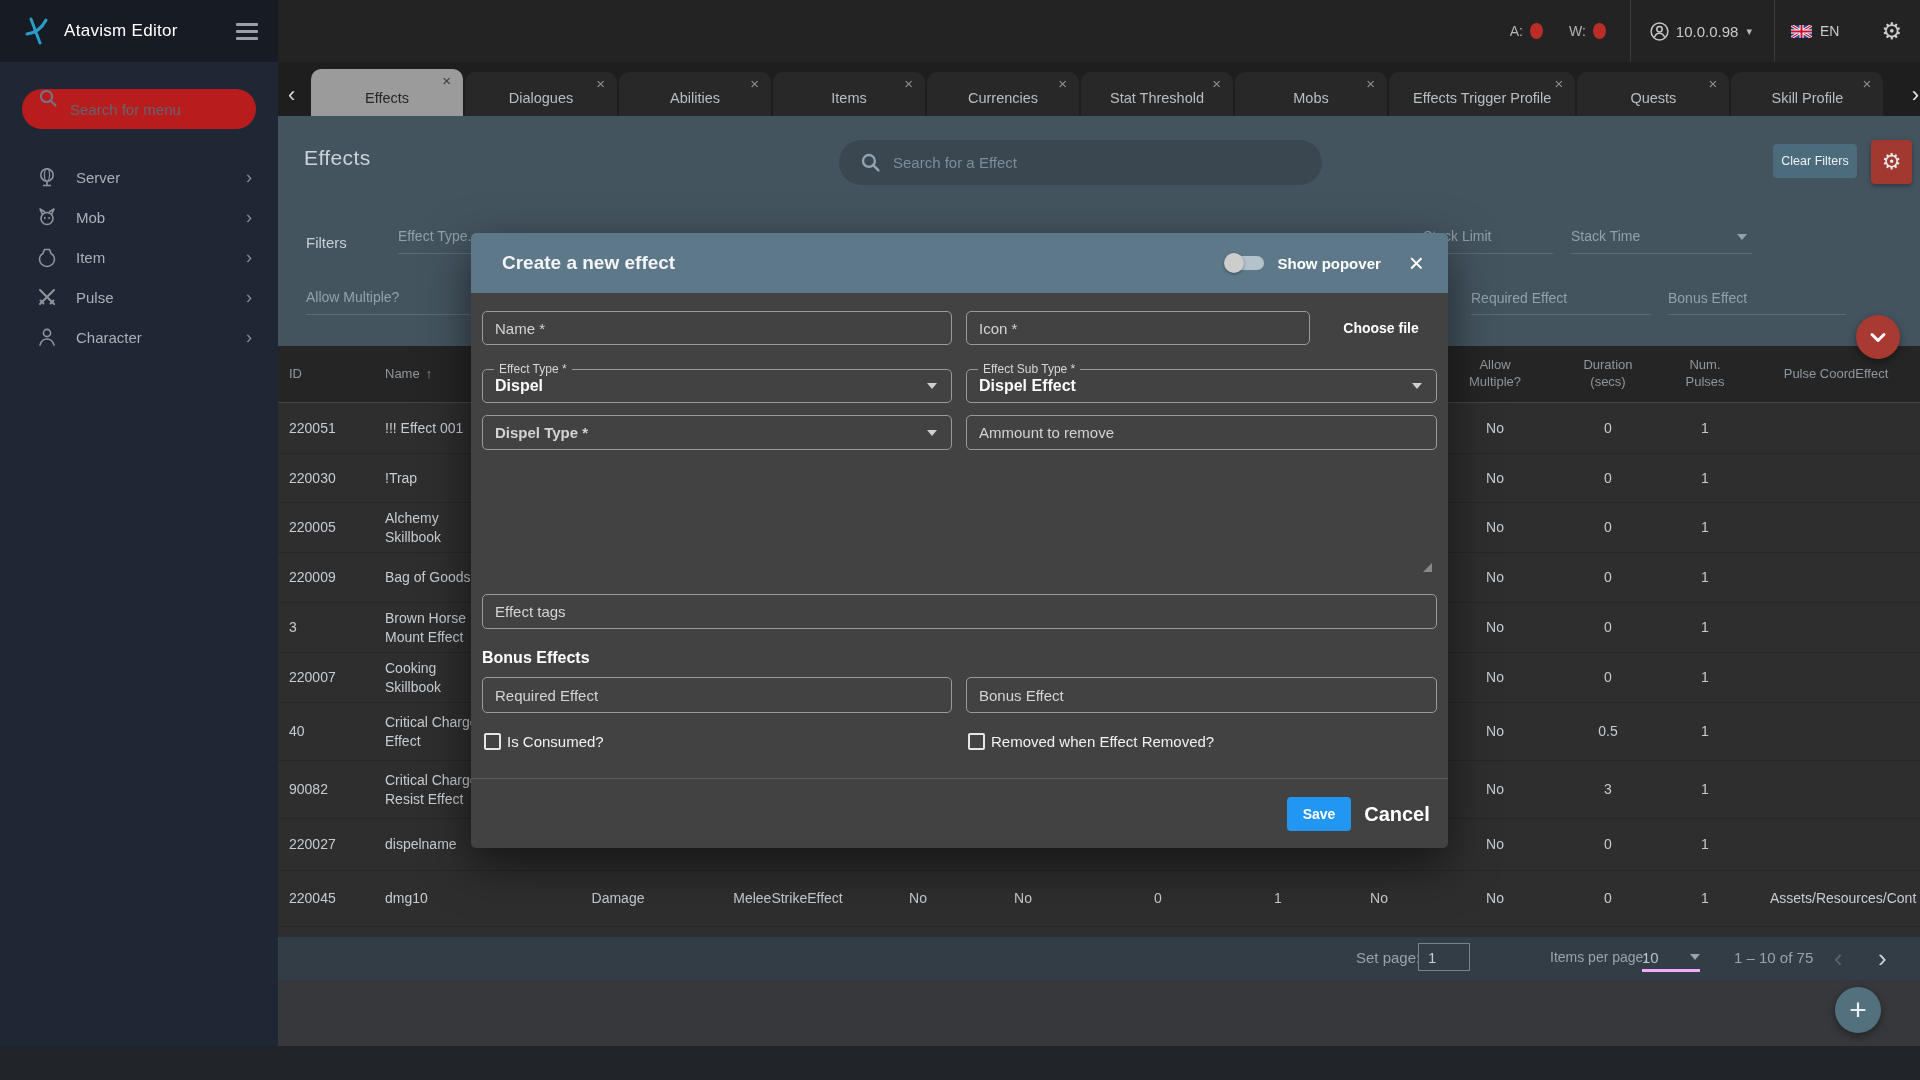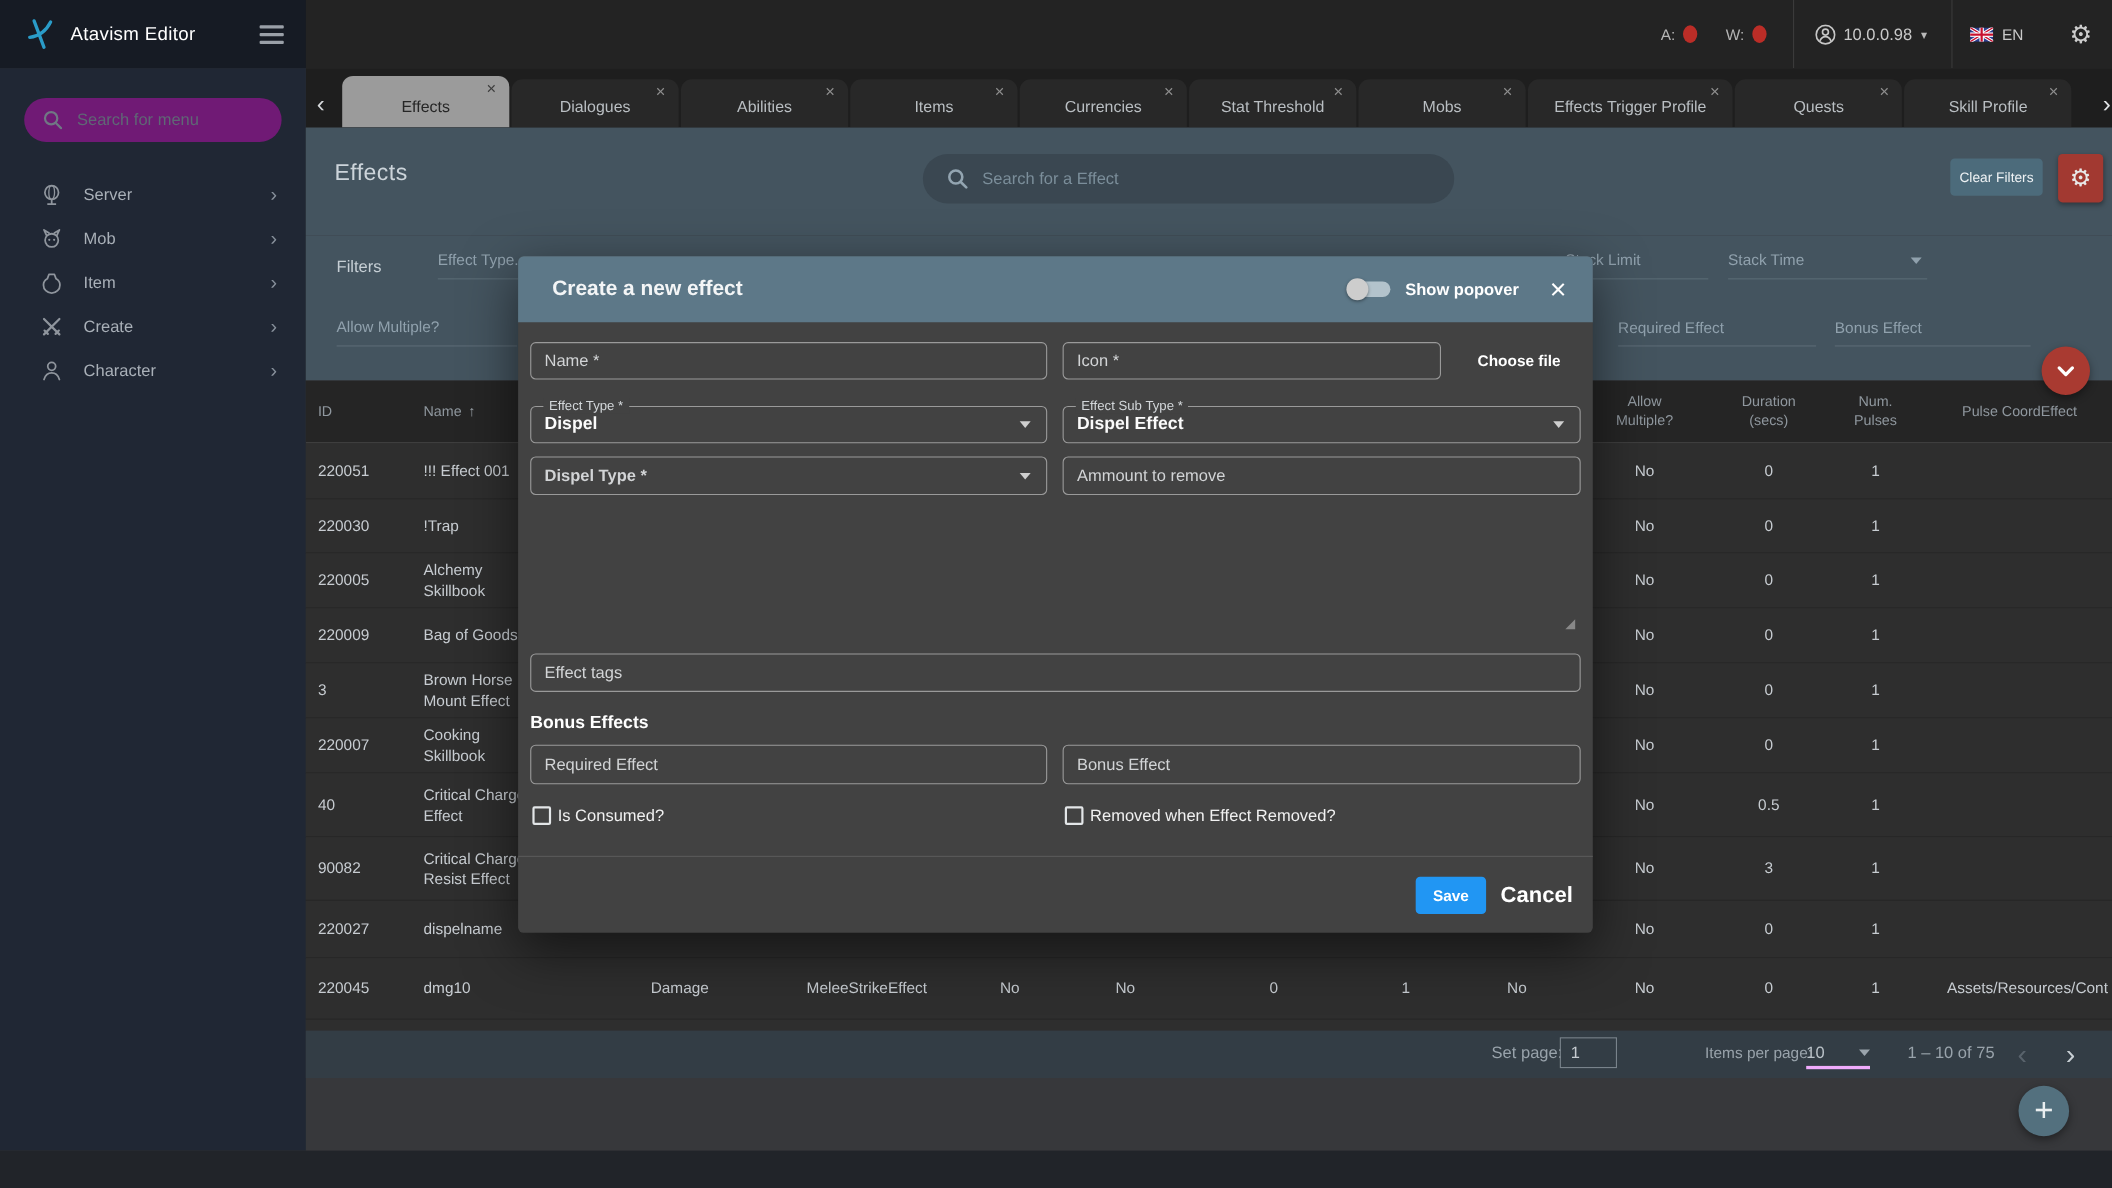--- a/index.html
+++ b/index.html
@@ -26,22 +26,22 @@
   .tab-scroll-right{position:absolute;right:1px;bottom:10px;color:#e3e6e8;font-size:22px;line-height:1;cursor:pointer;z-index:3;}
   .tabs-wrap{position:absolute;left:33px;right:14px;bottom:0;height:54px;display:flex;align-items:flex-end;overflow:hidden;}
   .tab{position:relative;flex:0 0 auto;min-width:152px;height:44px;margin-right:2px;background:#282828;color:#b9bec2;
        border-radius:10px 10px 0 0;display:flex;align-items:flex-end;justify-content:center;padding:0 24px 10px 24px;
        box-sizing:border-box;font-size:14.5px;cursor:pointer;}
   .tab.active{height:47px;background:#9b9b9b;color:#262626;}
   .tab-close{position:absolute;top:4px;right:12px;font-size:15px;color:#8f8f8f;cursor:pointer;line-height:1;}
   .tab.active .tab-close{color:#3c3c3c;}
   
   .sidebar{position:absolute;left:0;top:62px;width:278px;height:984px;background:#202734;}
-  .side-search{position:absolute;left:22px;top:27px;width:234px;height:40px;border-radius:20px;background:#701a75;
-               display:flex;align-items:center;cursor:text;}
+  .side-search{position:absolute;left:22px;top:27px;width:234px;height:40px;border-radius:20px;background:#b91c1c;
+               display:flex;cursor:text;}
   .side-search svg{margin-left:17px;}
   .side-search input{background:transparent;border:none;outline:none;color:#aab2bd;font-size:15px;margin-left:11px;width:160px;font-family:inherit;}
   .side-search input::placeholder{color:#5f6775;opacity:1;}
   .nav{position:absolute;left:0;top:95px;width:278px;}
   .nav-item{height:40px;display:flex;align-items:center;padding-left:36px;color:#a9b0b8;font-size:15px;cursor:pointer;}
   .nav-icon{width:22px;height:22px;margin-right:18px;color:#8f959d;flex:0 0 auto;}
   .nav-chev{margin-left:auto;margin-right:26px;color:#87909b;font-size:18px;line-height:1;}
   
   .band{position:absolute;left:278px;top:116px;width:1642px;height:98px;background:#44545f;}
   .page-title{position:absolute;left:26px;top:30px;color:#ccd4da;font-size:21px;letter-spacing:.4px;}
@@ -245,21 +245,21 @@
               <path d="M8.5 3.5h5l1.5 4c2.2 1.2 3.5 3.2 3.5 5.5a7.5 7.5 0 0 1-15 0c0-2.3 1.3-4.3 3.5-5.5z" stroke="currentColor" stroke-width="1.6" fill="none" stroke-linejoin="round"></path>
             </svg></span>
           <span class="nav-label">Item</span>
           <span class="nav-chev">›</span>
         </div>
         <div class="nav-item">
           <span class="nav-icon"><svg viewBox="0 0 22 22" width="22" height="22">
               <path d="M4 4l14 14M18 4L4 18" stroke="currentColor" stroke-width="2" stroke-linecap="round"></path>
               <path d="M14.5 17.5l3-3M4.5 14.5l3 3" stroke="currentColor" stroke-width="2" stroke-linecap="round"></path>
             </svg></span>
-          <span class="nav-label">Create</span>
+          <span class="nav-label">Pulse</span>
           <span class="nav-chev">›</span>
         </div>
         <div class="nav-item">
           <span class="nav-icon"><svg viewBox="0 0 22 22" width="22" height="22">
               <circle cx="11" cy="7" r="3.6" stroke="currentColor" stroke-width="1.6" fill="none"></circle>
               <path d="M4 19c1.2-4 4-6 7-6s5.8 2 7 6" stroke="currentColor" stroke-width="1.6" fill="none" stroke-linecap="round"></path>
             </svg></span>
           <span class="nav-label">Character</span>
           <span class="nav-chev">›</span>
         </div>

